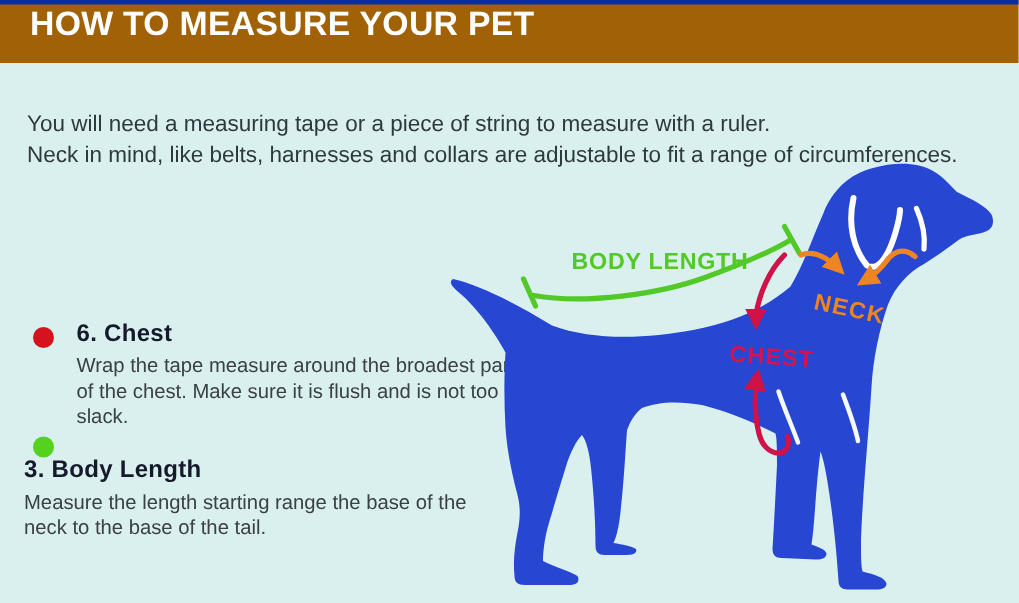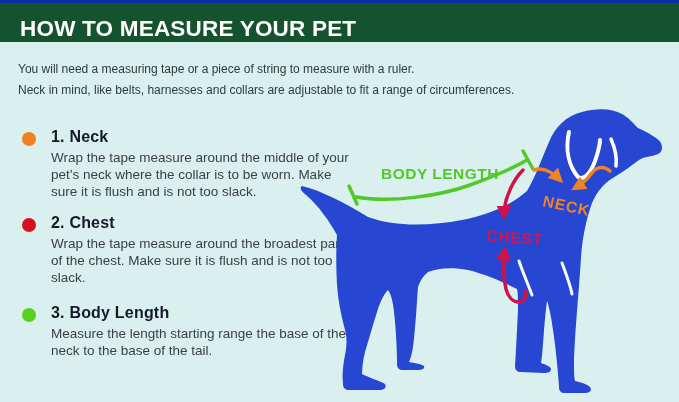--- a/index.html
+++ b/index.html
@@ -5,38 +5,38 @@
   html,body{margin:0;padding:0;}
   body{
     width:679px;height:402px;overflow:hidden;position:relative;
     font-family:"Liberation Sans","DejaVu Sans",sans-serif;
     background:#daf0ee;
   }
   .stage{position:absolute;inset:0;width:679px;height:402px;}
   
   .header{
     position:absolute;top:0;left:0;width:679px;height:42px;
-    background:#14532d;border-top:3px solid #0a2da5;box-sizing:border-box;
-    display:flex;align-items:flex-end;
+    background:#a16207;border-top:3px solid #0a2da5;box-sizing:border-box;
+    display:flex;align-items:flex-start;
   }
   .header h1{
     margin:0 0 0 20px;color:#ffffff;font-size:22.5px;font-weight:bold;
     letter-spacing:.2px;white-space:nowrap;
   }
   
   .intro{
-    position:absolute;top:59px;left:18px;width:640px;
-    font-size:12px;line-height:21px;color:#2c3a3e;
+    position:absolute;top:72px;left:18px;width:640px;
+    font-size:15px;line-height:21px;color:#2c3a3e;
   }
   .intro div{white-space:nowrap;}
   
   .step{position:absolute;left:16px;display:flex;width:318px;}
   .step.s1{top:128px;}
   .step.s2{top:214px;}
-  .step.s3{top:304px;}
+  .step.s3{top:287px;flex-direction:column;}
   .bullet{
     width:14px;height:14px;border-radius:50%;flex:0 0 14px;
     margin:4px 15px 0 6px;
   }
   .s1 .bullet{background:#ef7f1f;}
   .s2 .bullet{background:#d5131f;}
   .s3 .bullet{background:#55d21e;}
   .step h2{
     margin:0 0 3px 0;font-size:16px;font-weight:bold;color:#15192b;
     letter-spacing:.2px;
@@ -55,32 +55,25 @@
 
   <div class="header">
     <h1>HOW TO MEASURE YOUR PET</h1>
   </div>
 
   <div class="intro">
     <div>You will need a measuring tape or a piece of string to measure with a ruler.</div>
     <div>Neck in mind, like belts, harnesses and collars are adjustable to fit a range of circumferences.</div>
   </div>
 
-  <div class="step s1">
-    <span class="bullet"></span>
-    <span>
-      <h2>1. Neck</h2>
-      <p>Wrap the tape measure around the middle of your pet’s neck where the collar is to be worn. Make sure it is flush and is not too slack.</p>
-    </span>
-  </div>
 
   <div class="step s2">
     <span class="bullet"></span>
     <span>
-      <h2>2. Chest</h2>
+      <h2>6. Chest</h2>
       <p>Wrap the tape measure around the broadest part of the chest. Make sure it is flush and is not too slack.</p>
     </span>
   </div>
 
   <div class="step s3">
     <span class="bullet"></span>
     <span>
       <h2>3. Body Length</h2>
       <p>Measure the length starting range the base of the neck to the base of the tail.</p>
     </span>

